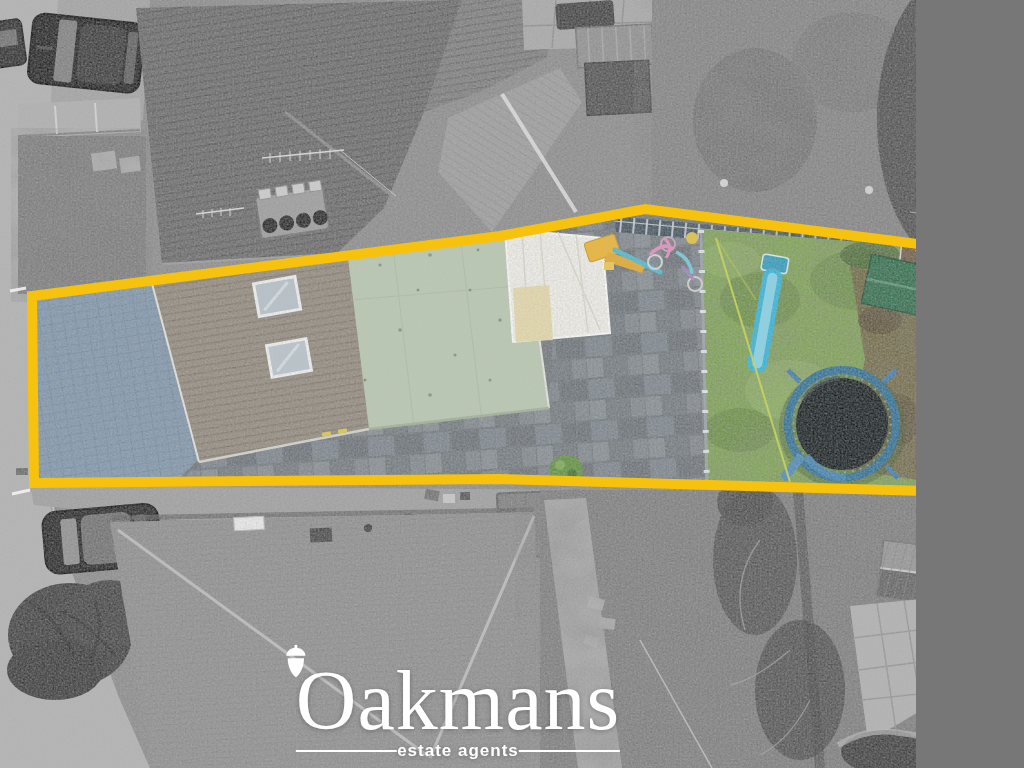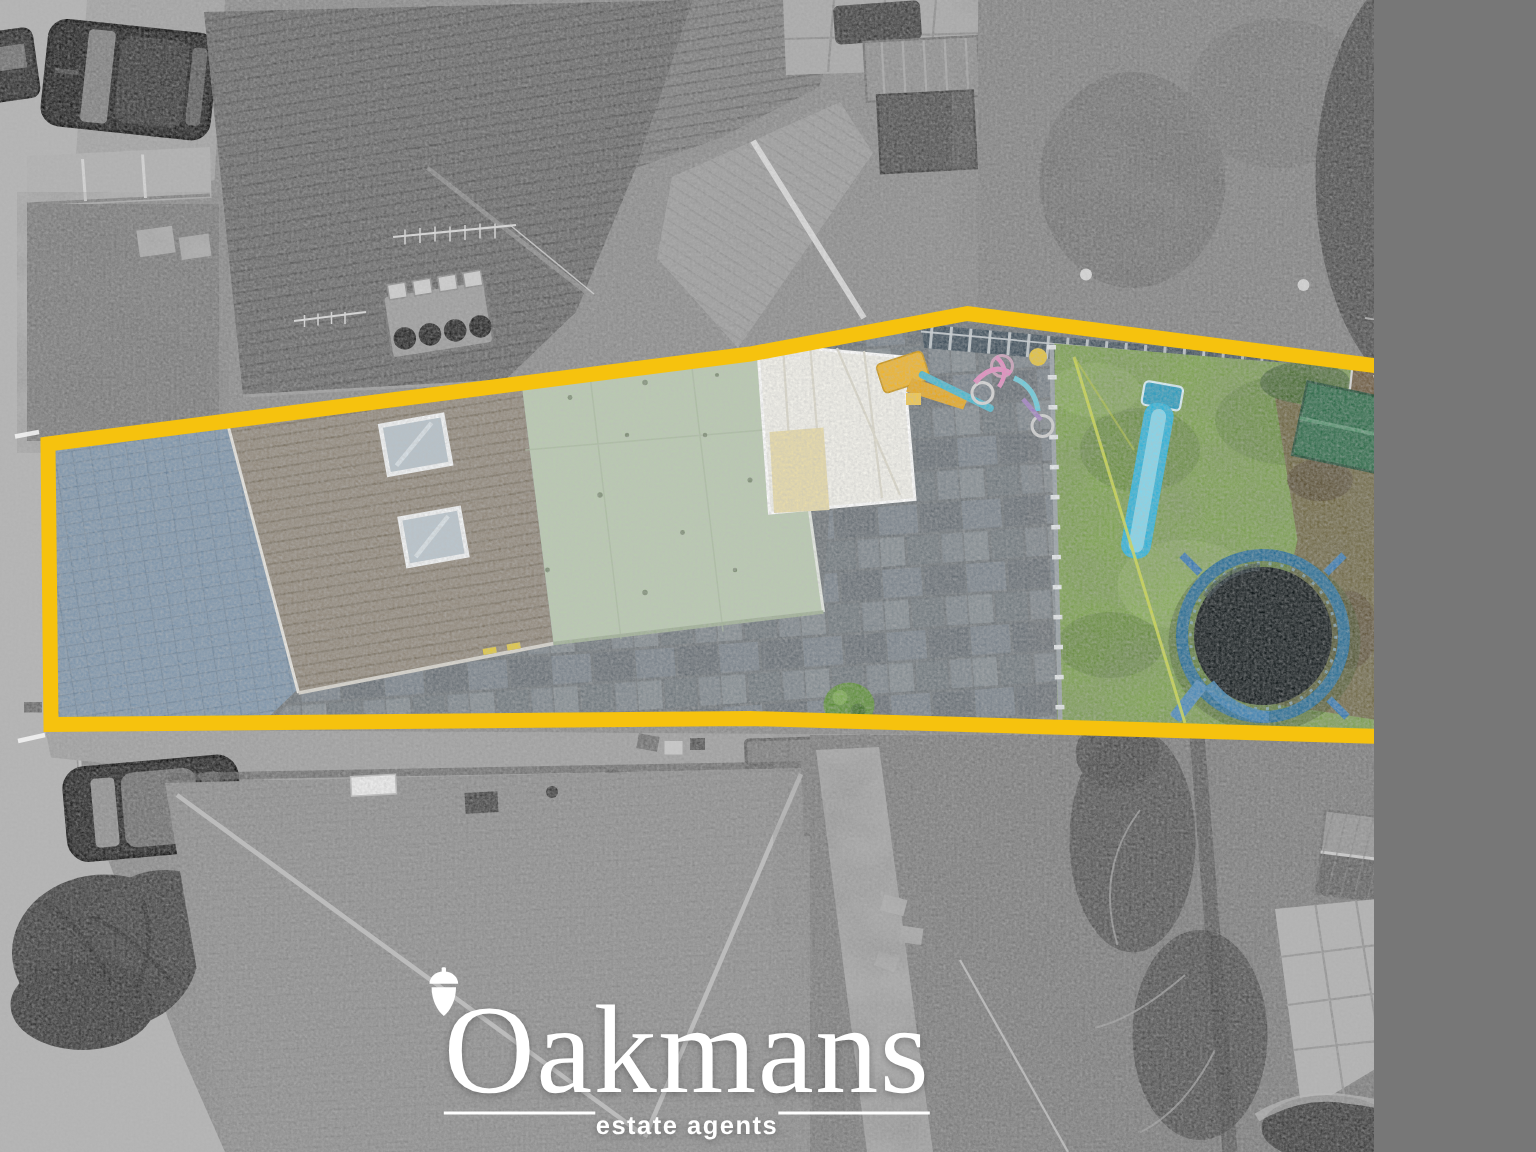--- a/index.html
+++ b/index.html
@@ -8,21 +8,21 @@
   .stage svg{position:absolute;left:0;top:0;}
   
   .logo{position:absolute;left:50%;top:662px;transform:translateX(-50%);
         color:#fff;text-align:center;user-select:none;
         text-shadow:0 1px 5px rgba(0,0,0,.28);}
   .logo-name{font-family:"Liberation Serif",serif;font-size:84px;line-height:.92;
              letter-spacing:1px;white-space:nowrap;}
   .logo-o{position:relative;display:inline-block;}
   .acorn{position:absolute;left:55%;top:57%;transform:translate(-50%,-50%);
          width:23px;height:35px;}
-  .logo-tag{display:flex;margin-top:2px;}
+  .logo-tag{display:flex;align-items:center;margin-top:2px;}
   .logo-tag .rule{flex:1;height:2px;background:#fff;min-width:86px;}
   .tag-text{font-size:17px;font-weight:bold;letter-spacing:1px;white-space:nowrap;}
 </style>
 </head>
 <body>
 
 <div class="stage">
 <svg width="1024" height="768" viewBox="0 0 1024 768">
   <defs>
     <clipPath id="plotClip">

